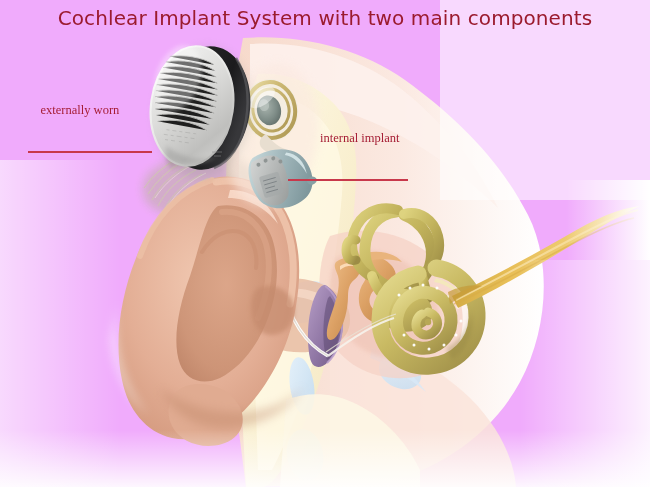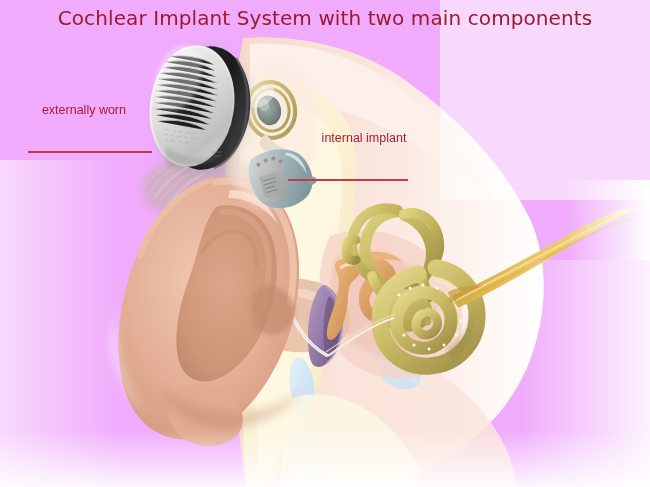--- a/index.html
+++ b/index.html
@@ -30,38 +30,38 @@
     font-size: 20px;
     font-weight: 400;
     letter-spacing: 0.1px;
     color: #9b1b2e;
     white-space: nowrap;
   }
 
   
   .callout {
     position: absolute;
-    font-family: Liberation Sans, sans-serif;
+    font-family: Liberation Serif, serif;
     font-size: 12.5px;
     line-height: 15px;
     color: #a51d34;
     white-space: pre;
   }
   .callout .rule {
     display: block;
     height: 2px;
     background: #c8384b;
     margin-top: 3px;
   }
 
   #callout-processor { left: 28px; top: 88px; }
   #callout-processor .rule { width: 124px; }
 
   #callout-implant { left: 288px; top: 101px; }
-  #callout-implant .callout-text { display: block; padding-left: 32px; text-align: center; }
+  #callout-implant .callout-text { display: block; padding-left: 32px; }
   #callout-implant .rule { width: 120px; }
 
   
   #illustration {
     position: absolute;
     left: 0; top: 0;
     width: 650px; height: 487px;
   }
 </style>
 </head>

